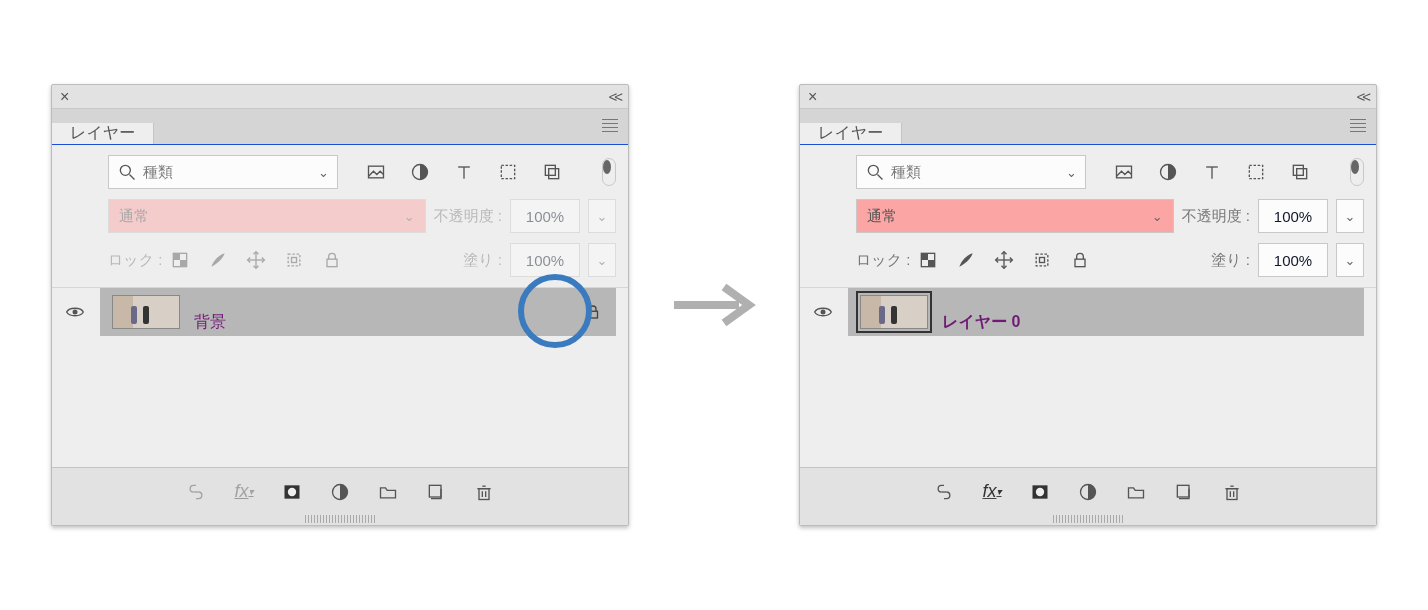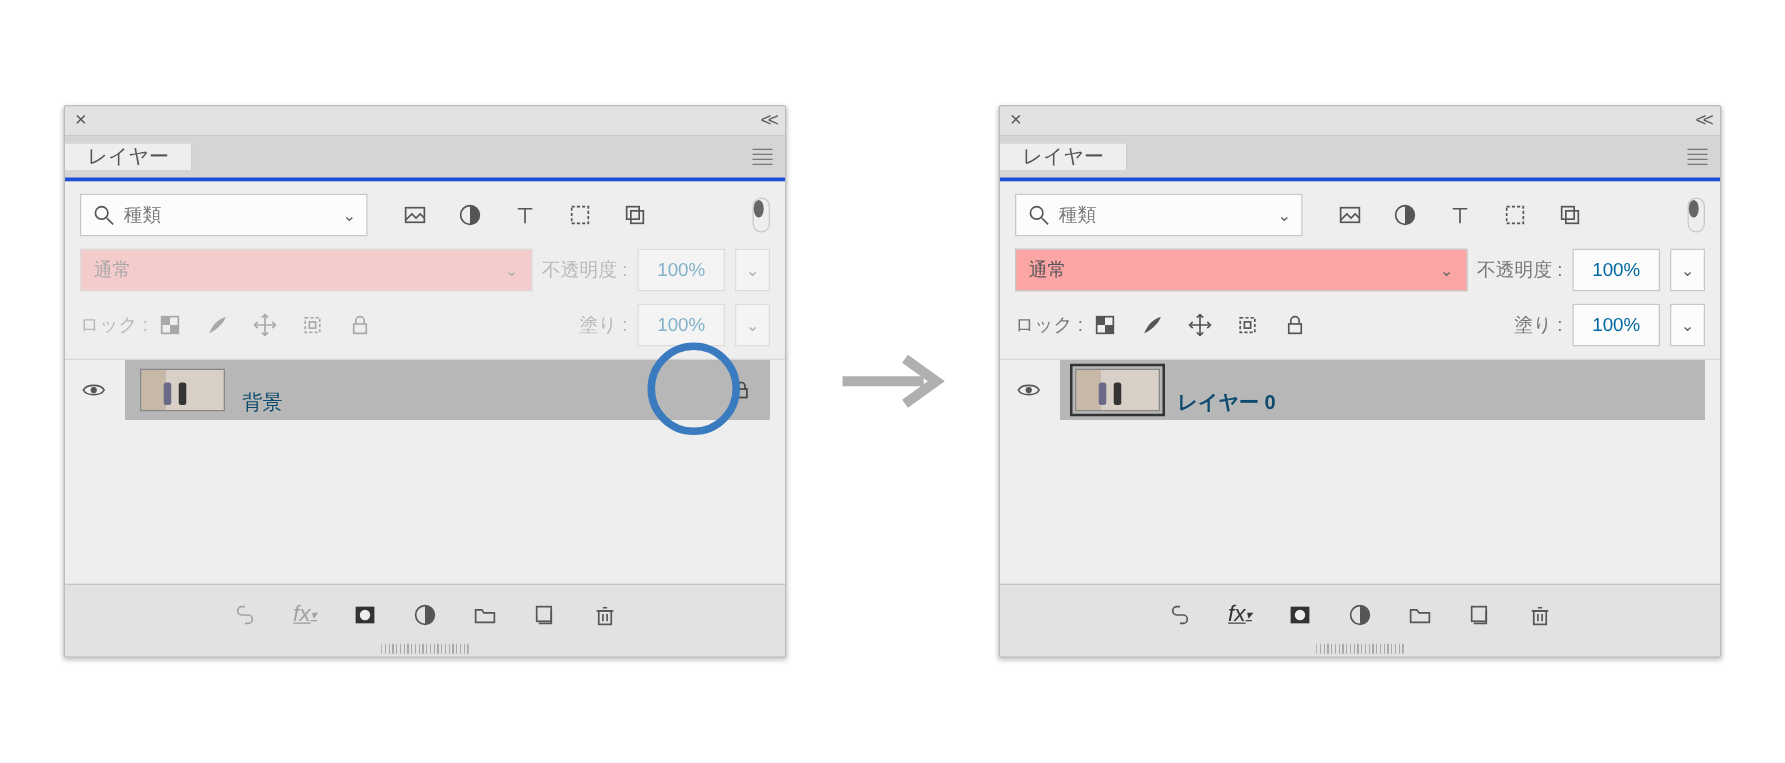--- a/index.html
+++ b/index.html
@@ -28,25 +28,25 @@
     display: flex;
     align-items: center;
     justify-content: space-between;
     padding: 0 8px;
     border-bottom: 1px solid #c8c8c8;
   }
   .close-x { color: #555; font-size: 16px; line-height: 1; cursor: default; }
   .collapse { color: #555; font-size: 15px; letter-spacing: -3px; }
   .tabrow {
     display: flex;
-    align-items: center;
+    align-items: flex-end;
     height: 36px;
     position: relative;
     background: #d5d5d5;
-    border-bottom: 3px solid #1d4ed8;
+    border-bottom: 1px solid #1d4ed8;
   }
   .tab {
     background: #eeeeee;
     border-right: 1px solid #c4c4c4;
     padding: 0 18px;
     display: flex;
     align-items: center;
     font-size: 16px;
     color: #555;
   }
@@ -59,20 +59,21 @@
     gap: 3px;
   }
   .tab-menu span { width: 16px; height: 1px; background: #777; }
   .body { background: #eeeeee; padding: 10px 12px 0 12px; }
   .row {
     display: flex;
     align-items: center;
     gap: 8px;
     margin-bottom: 10px;
     min-height: 34px;
+    margin-left: 44px;
   }
   .search-box {
     flex: 0 0 230px;
     height: 34px;
     border: 1px solid #c8c8c8;
     background: #fcfcfc;
     display: flex;
     align-items: center;
     padding: 0 8px;
     gap: 6px;
@@ -99,21 +100,21 @@
     gap: 4px;
     color: #555;
   }
   .dropdown.wide { flex: 1; justify-content: space-between; }
   .label { color: #777; font-size: 15px; }
   .val-box {
     width: 70px; height: 34px;
     border: 1px solid #c8c8c8;
     background: #fcfcfc;
     display: flex; align-items: center; justify-content: center;
-    color: #0369a1;
+    color: #0f172a;
   }
   .caret-box {
     width: 28px; height: 34px;
     border: 1px solid #c8c8c8;
     background: #fcfcfc;
     display: flex; align-items: center; justify-content: center;
   }
   .dim .label, .dim .val-box, .dim .caret-box, .dim .dropdown, .dim .ic svg, .dim2 { opacity: 0.45; }
   .lock-icons { display: flex; align-items: center; gap: 18px; }
   .layer-list {
@@ -147,21 +148,21 @@
     content: ""; position: absolute; bottom: 4px; width: 6px; height: 18px;
     background: #555; border-radius: 2px;
   }
   .thumb::before { left: 18px; background: #6a6a88; }
   .thumb::after { left: 30px; background: #333; }
   .thumb.framed {
     outline: 2px solid #333;
     outline-offset: 2px;
   }
   .thumb.framed::before { box-shadow: none; }
-  .layer-name { color: #0c4a6e; font-size: 16px; margin-top: 20px; }
+  .layer-name { color: #701a75; font-size: 16px; margin-top: 20px; }
   .lock-badge {
     margin-left: auto;
     width: 22px; height: 22px;
     display: flex; align-items: center; justify-content: center;
   }
   .highlight-circle {
     position: absolute;
     width: 74px; height: 74px;
     border: 6px solid #3a7bbf;
     border-radius: 50%;

